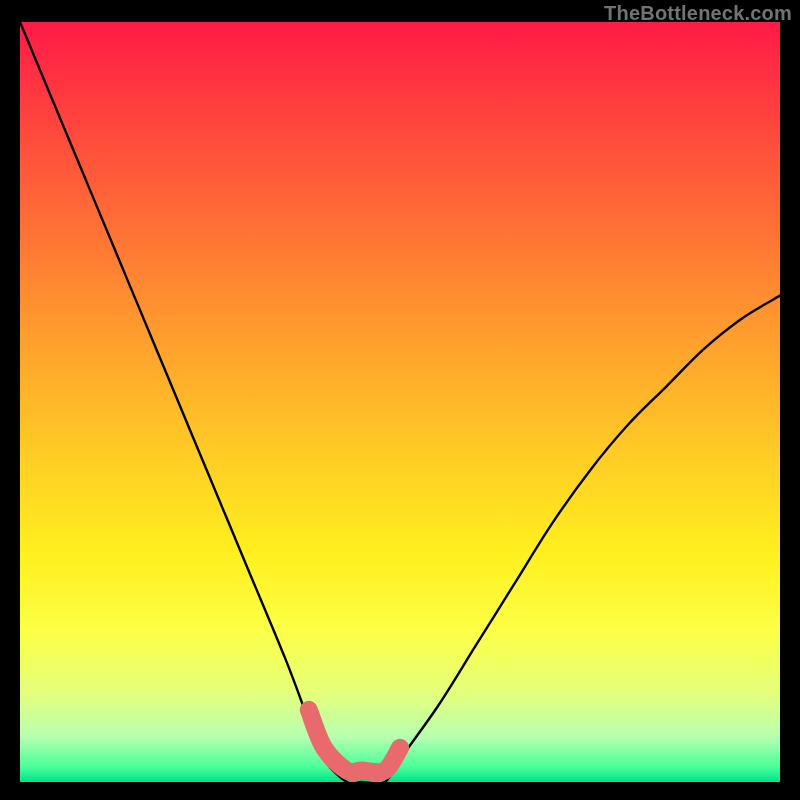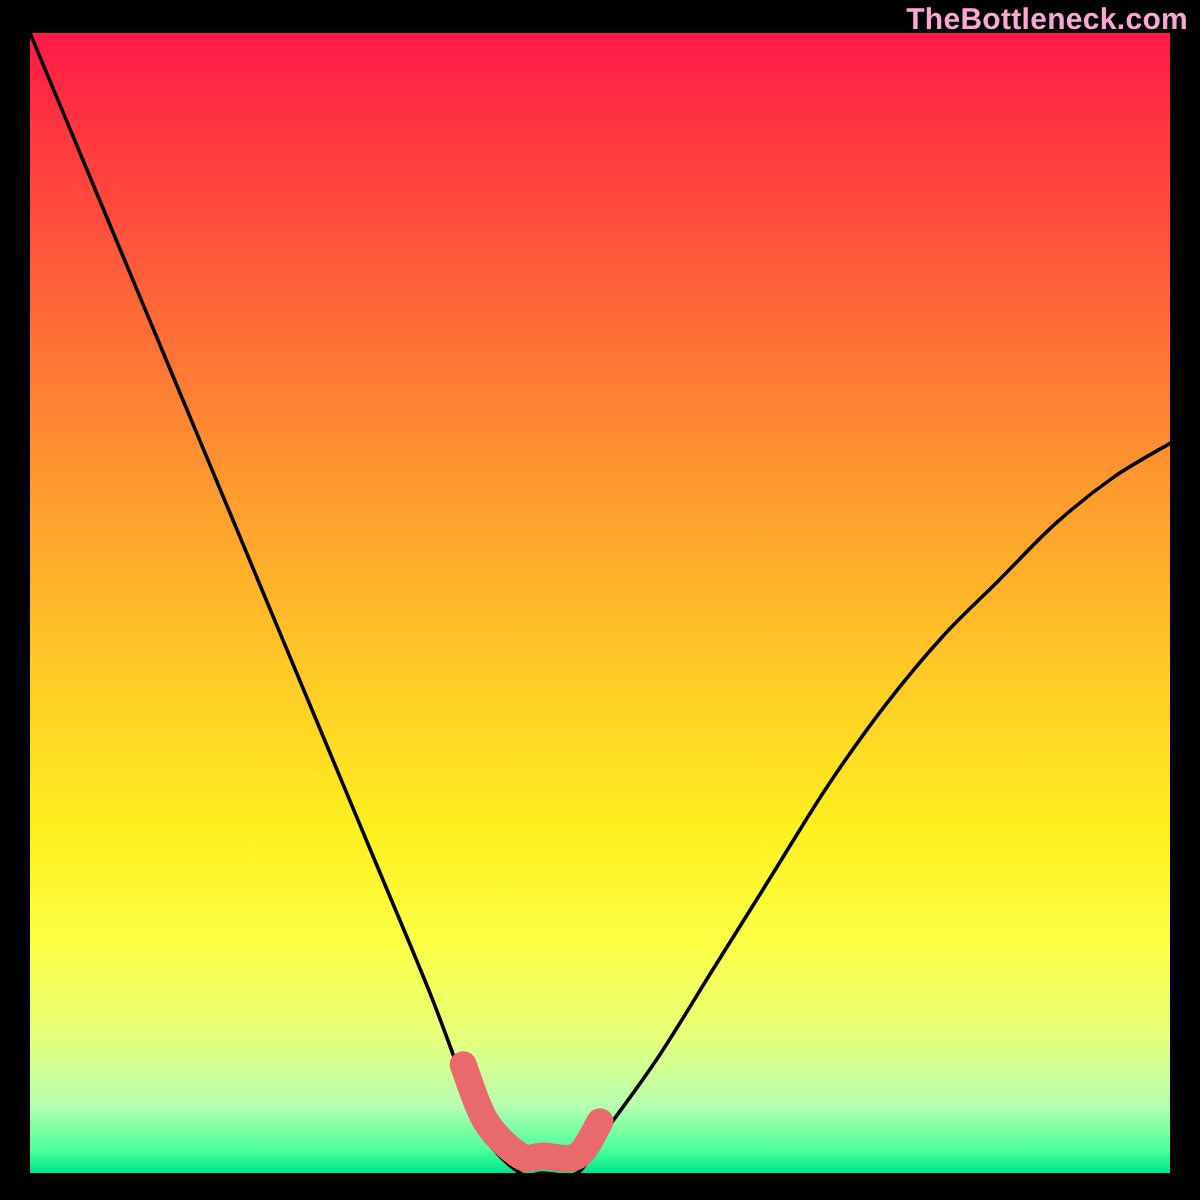--- a/index.html
+++ b/index.html
@@ -39,21 +39,21 @@
       #00e28a 100%
     );
   }
   .watermark {
     position: absolute;
     top: 2px;
     right: 8px;
     font-family: Arial, Helvetica, sans-serif;
     font-size: 20px;
     font-weight: 600;
-    color: #f9a8d4;
+    color: #737373;
     letter-spacing: 0.2px;
     user-select: none;
   }
   svg.curve {
     position: absolute;
     left: 0;
     top: 0;
     width: 760px;
     height: 760px;
   }

